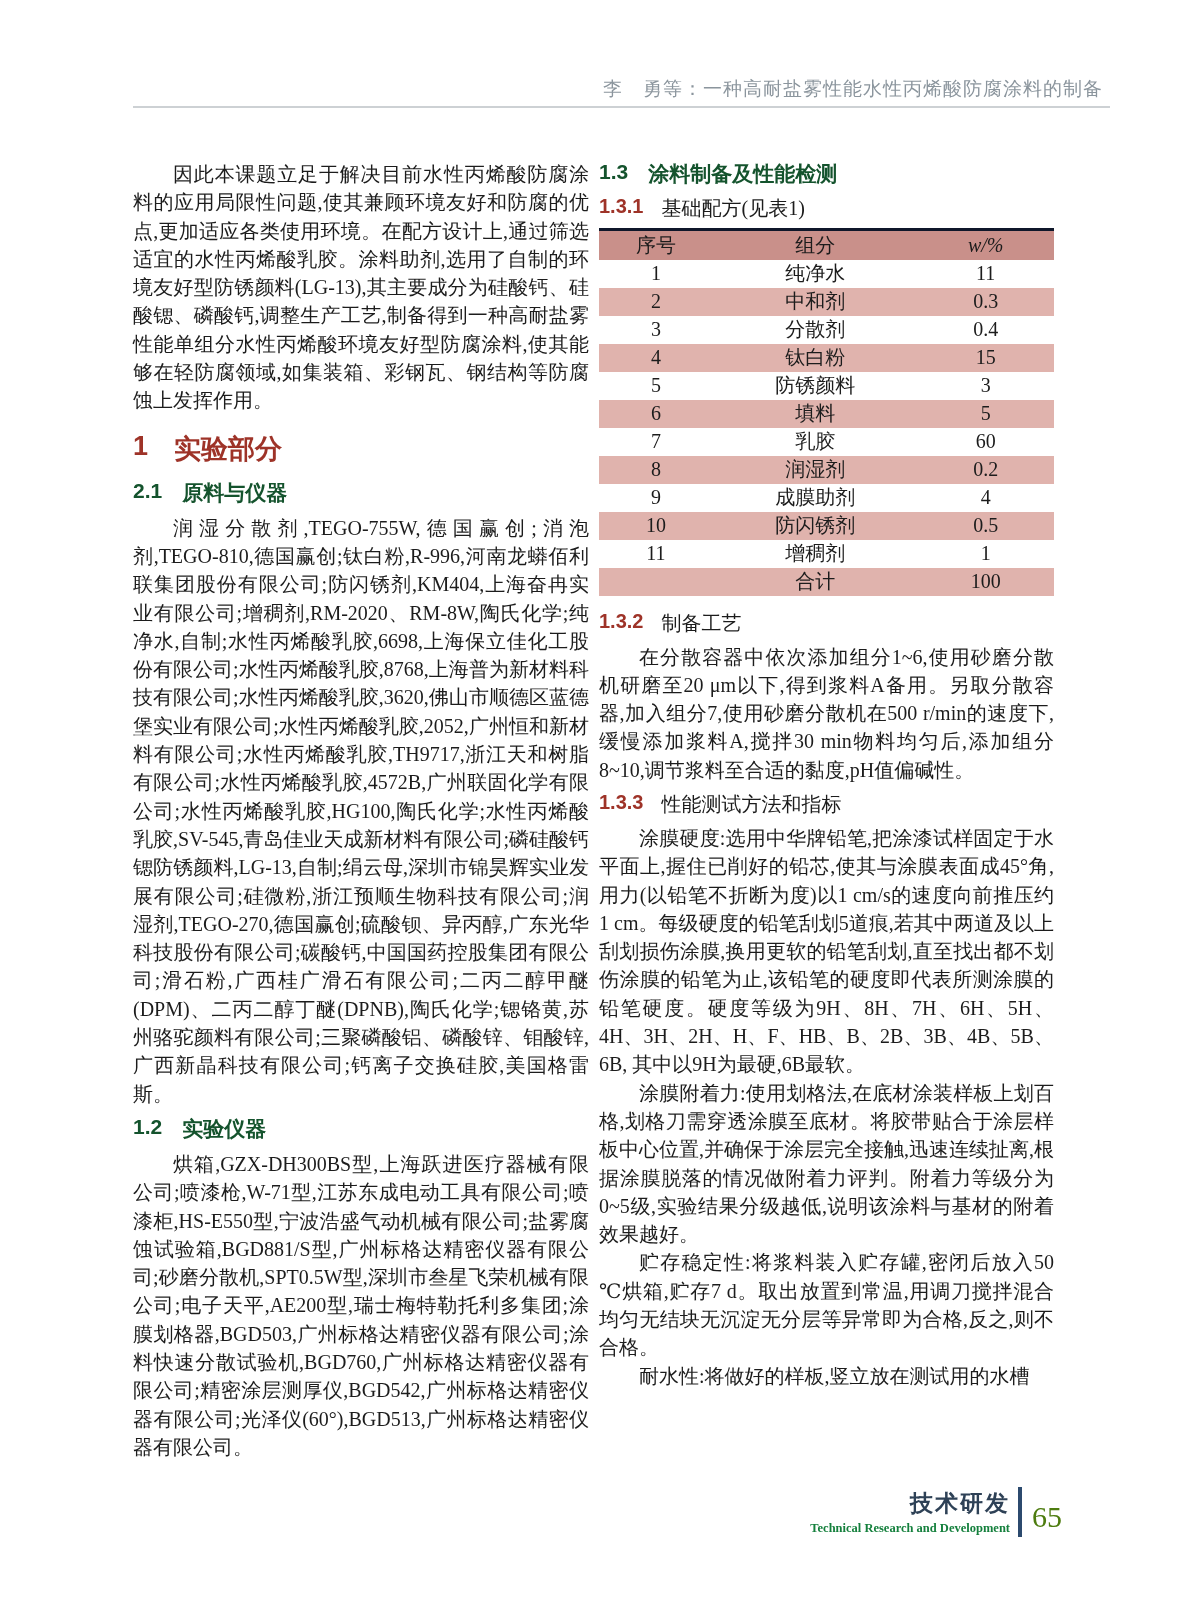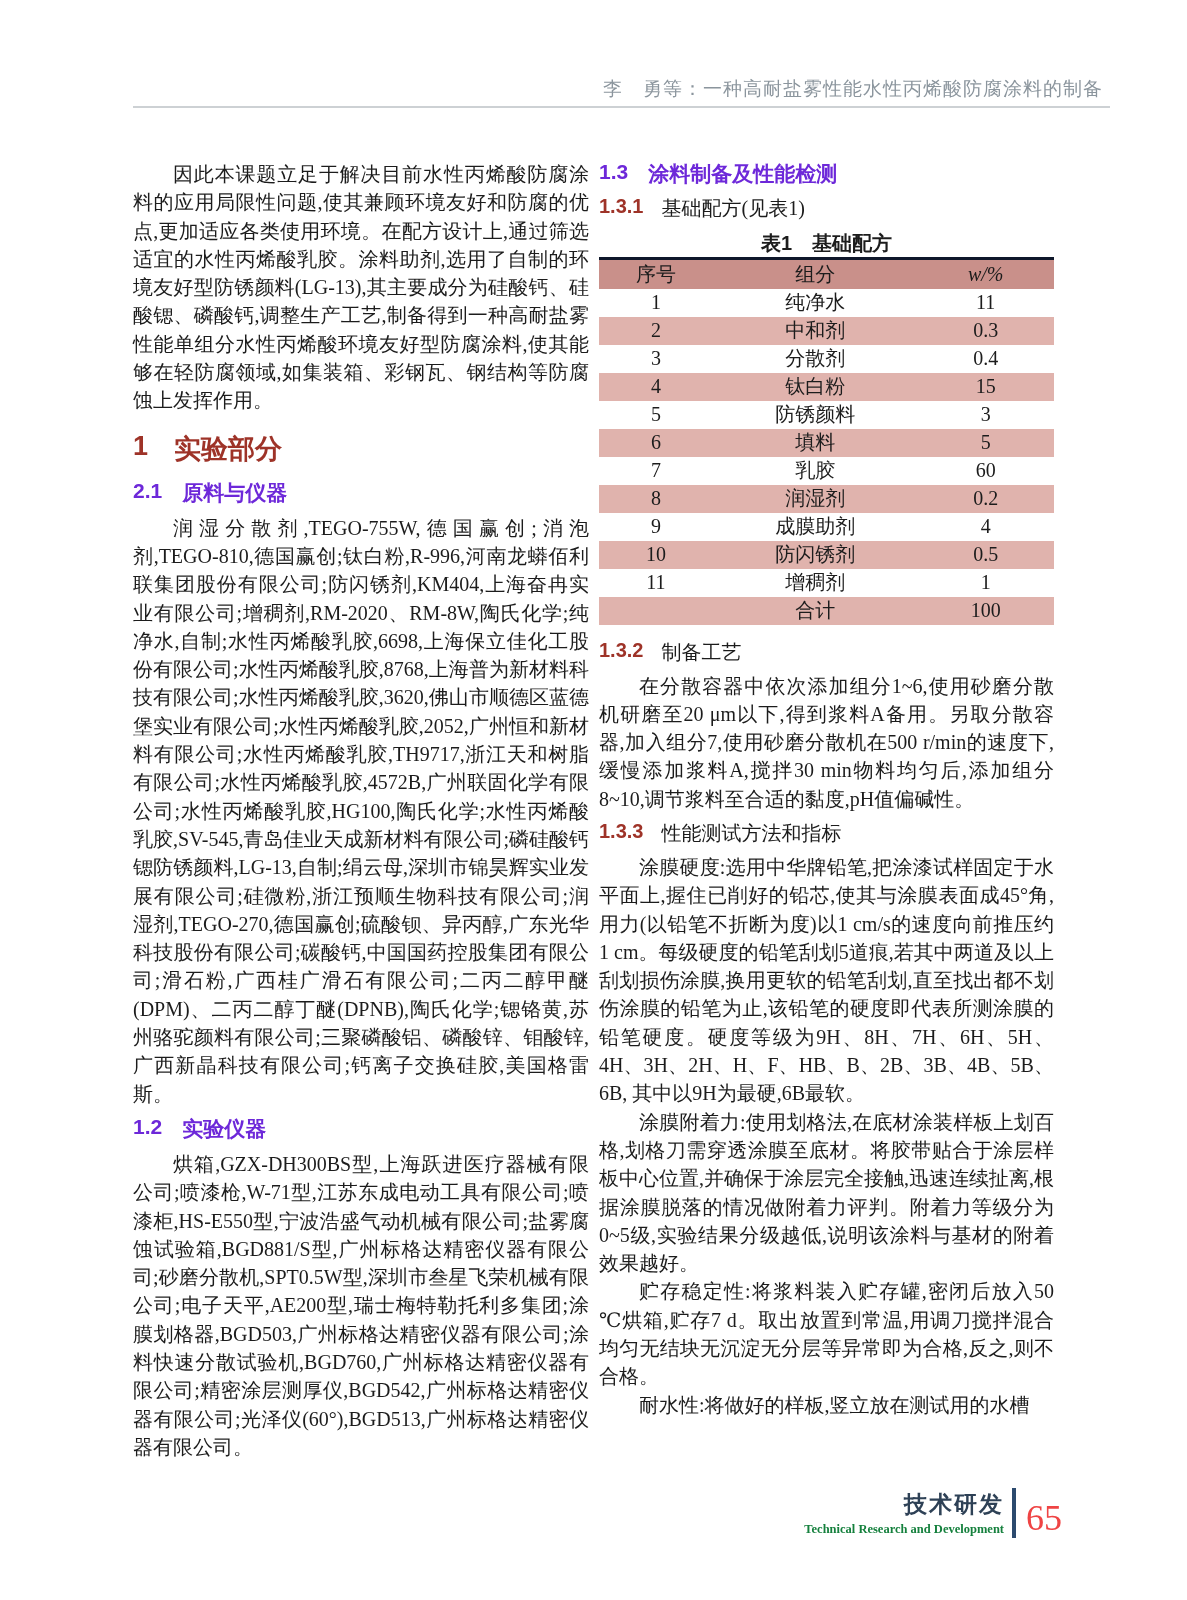--- a/index.html
+++ b/index.html
@@ -31,21 +31,21 @@
     text-align:justify; text-indent:2em;
   }
   h1.sec {
     font-family:"Liberation Sans","DejaVu Sans",sans-serif;
     font-size:27px; font-weight:bold; color:#9e3328;
     margin:16px 0 12px 0; display:flex;
   }
   h1.sec .num { margin-right:26px; }
   h2.sec {
     font-family:"Liberation Sans","DejaVu Sans",sans-serif;
-    font-size:21px; font-weight:bold; color:#6d28d9;
+    font-size:21px; font-weight:bold; color:#14532d;
     margin:7px 0 7px 0; display:flex;
   }
   h2.sec .num { margin-right:20px; }
   h3.sec {
     font-size:20px; font-weight:normal;
     margin:7px 0 6px 0; display:flex; color:#1c1c1c;
   }
   h3.sec .num {
     font-family:"Liberation Sans","DejaVu Sans",sans-serif;
     font-weight:bold; color:#9e3328; margin-right:18px;
@@ -76,21 +76,21 @@
   }
   .footer .labels { text-align:right; }
   .footer .zh {
     font-family:"Liberation Sans","DejaVu Sans",sans-serif;
     font-size:23px; font-weight:bold; color:#2e4156; letter-spacing:2px;
   }
   .footer .en {
     font-size:12.5px; font-weight:bold; color:#15803d; margin-top:2px;
   }
   .footer .bar { width:4px; height:50px; background:#2c4a6e; margin:0 10px 0 8px; }
-  .footer .pageno { font-size:36px; color:#ef4444; padding-top:10px; }
+  .footer .pageno { font-size:30px; color:#4d7c0f; padding-top:10px; }
 </style>
 </head>
 <body>
 
 <div class="page">
 
   <div class="running-head">李　勇等：一种高耐盐雾性能水性丙烯酸防腐涂料的制备</div>
   <div class="header-rule"></div>
 
   <div class="col col-left">
@@ -118,21 +118,20 @@
     <h2 class="sec" style="margin-top:0;">
       <span class="num">1.3</span>
       <span>涂料制备及性能检测</span>
     </h2>
 
     <h3 class="sec">
       <span class="num">1.3.1</span>
       <span>基础配方(见表1)</span>
     </h3>
 
-    <div class="tbl-caption-zh">表1　基础配方</div>
 
     <table class="formula">
       <thead>
         <tr>
           <th style="width:25%">序号</th>
           <th style="width:45%">组分</th>
           <th style="width:30%" class="wcol">w/%</th>
         </tr>
       </thead>
       <tbody>

